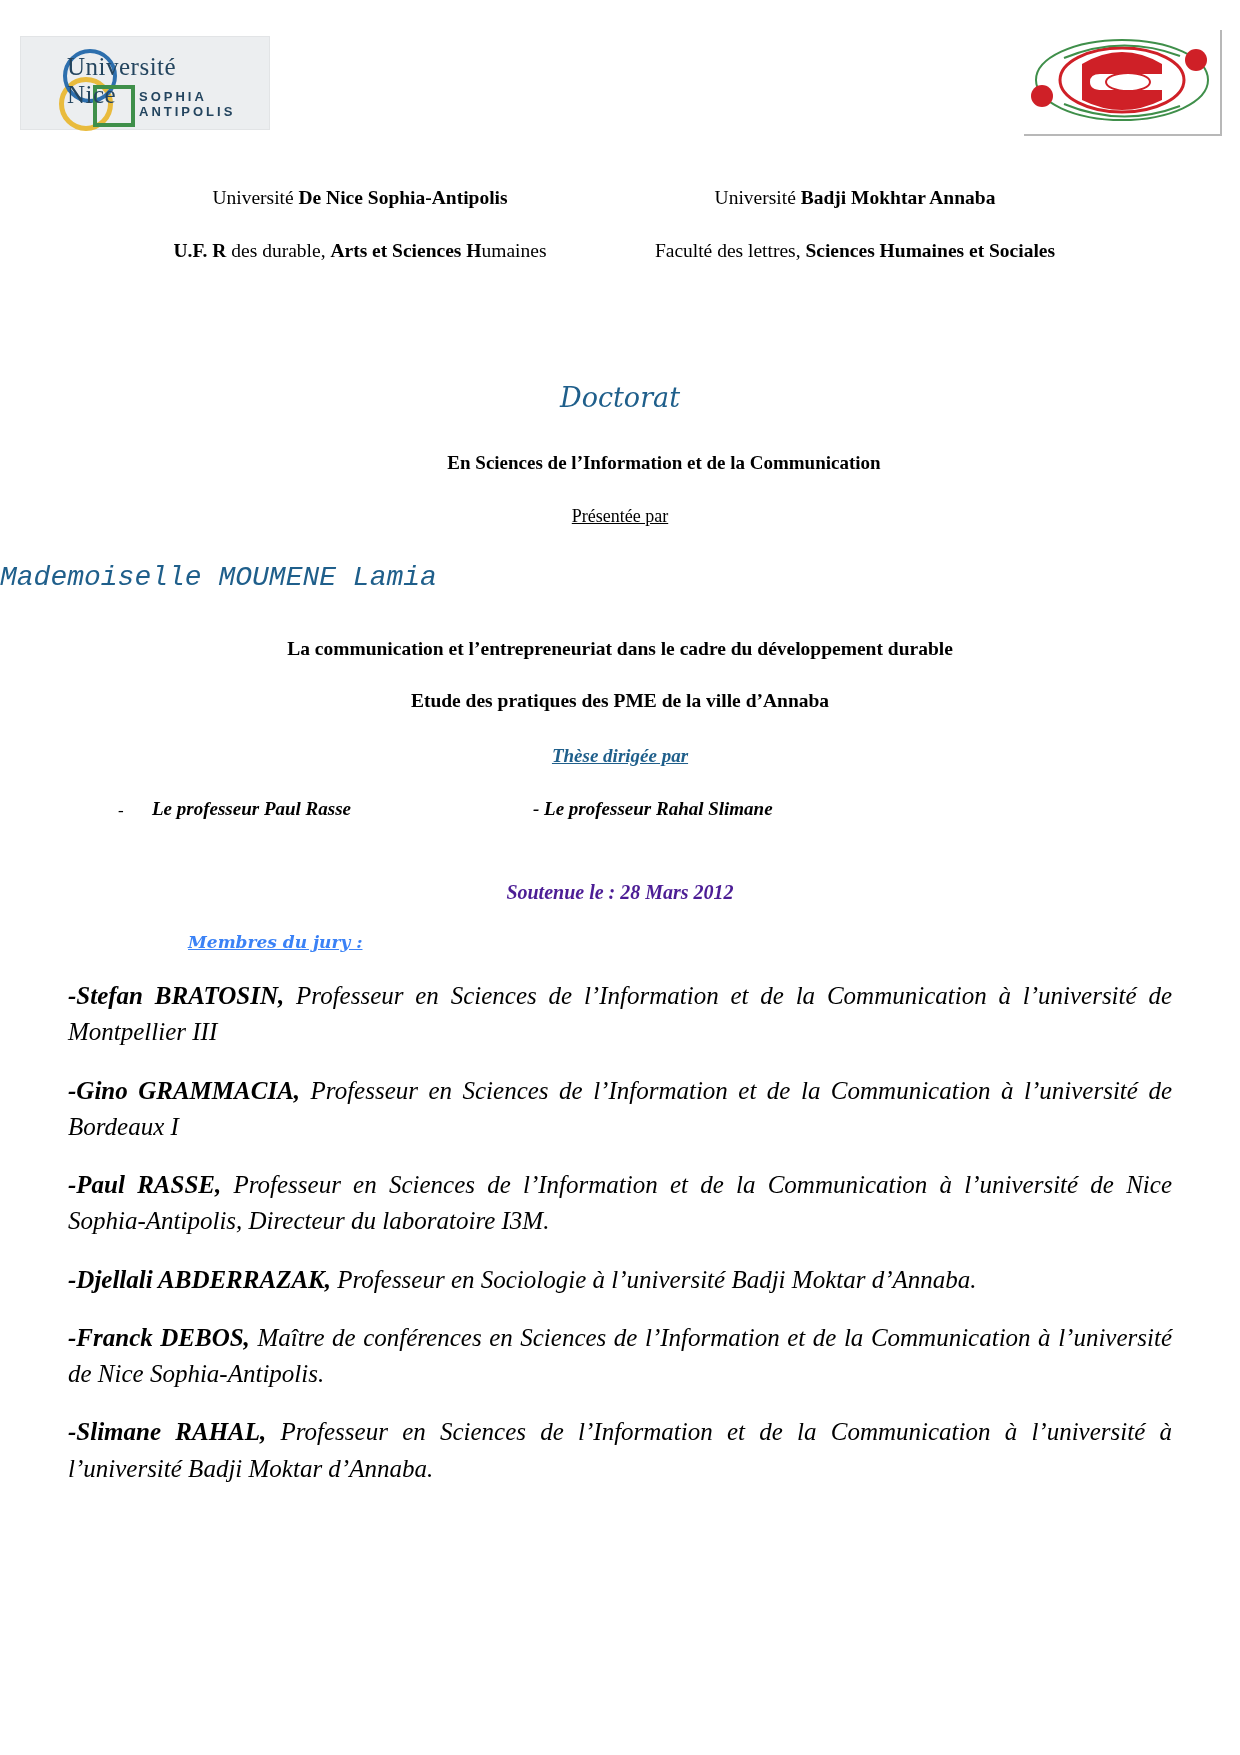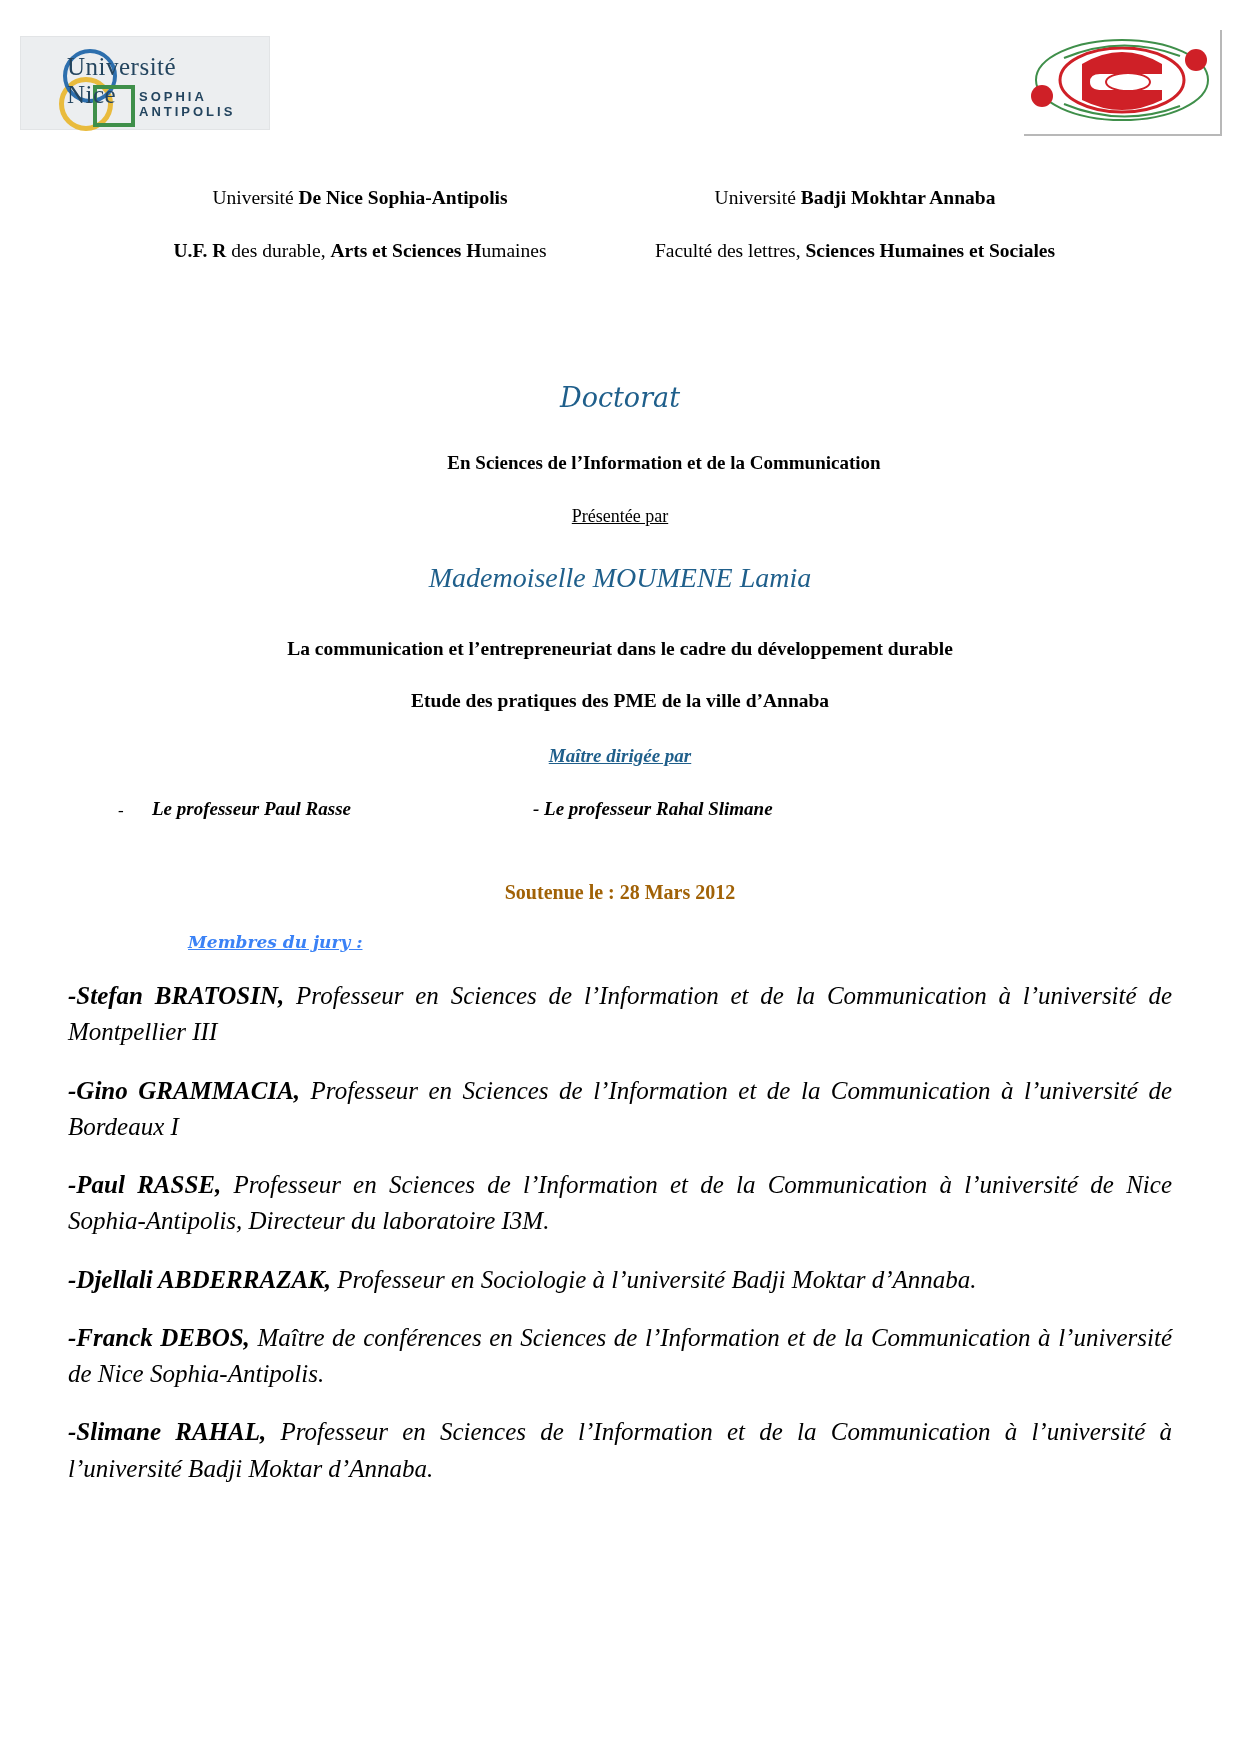--- a/index.html
+++ b/index.html
@@ -150,24 +150,23 @@
     text-align: center;
     font-size: 18px;
   }
   .presentee span { text-decoration: underline; }
 
   .candidate {
     position: absolute;
     top: 562px;
     left: 0;
     width: 1240px;
-    text-align: center;
     font-size: 28px;
     font-style: italic;
-    font-family: Liberation Serif, serif;
+    font-family: Liberation Mono, monospace;
     color: #1f5f8b;
   }
 
   .title1 {
     position: absolute;
     top: 638px;
     left: 0;
     width: 1240px;
     text-align: center;
     font-size: 19.5px;
@@ -225,21 +224,22 @@
   }
 
   .soutenue {
     position: absolute;
     top: 881px;
     left: 0;
     width: 1240px;
     text-align: center;
     font-size: 20px;
     font-weight: bold;
-    color: #a16207;
+    font-style: italic;
+    color: #4c1d95;
   }
 
   .jury-label {
     position: absolute;
     top: 932px;
     left: 188px;
     font-size: 17px;
     font-weight: bold;
     font-style: italic;
     font-family: "DejaVu Serif", serif;
@@ -304,21 +304,21 @@
   </div>
 
   <div class="doctorat">Doctorat</div>
   <div class="subject">En Sciences de l’Information et de la Communication</div>
   <div class="presentee"><span>Présentée par</span></div>
   <div class="candidate">Mademoiselle MOUMENE Lamia</div>
 
   <div class="title1">La communication et l’entrepreneuriat dans le cadre du développement durable</div>
   <div class="title2">Etude des pratiques des PME de la ville d’Annaba</div>
 
-  <div class="dirigee"><span>Maître dirigée par</span></div>
+  <div class="dirigee"><span>Thèse dirigée par</span></div>
 
   <div class="directors">
     <span class="dash">-</span>
     <span class="d1">Le professeur  Paul Rasse</span>
     <span class="d2">- Le professeur  Rahal  Slimane</span>
   </div>
 
   <div class="soutenue">Soutenue le : 28 Mars 2012</div>
 
   <div class="jury-label">Membres du jury :</div>

